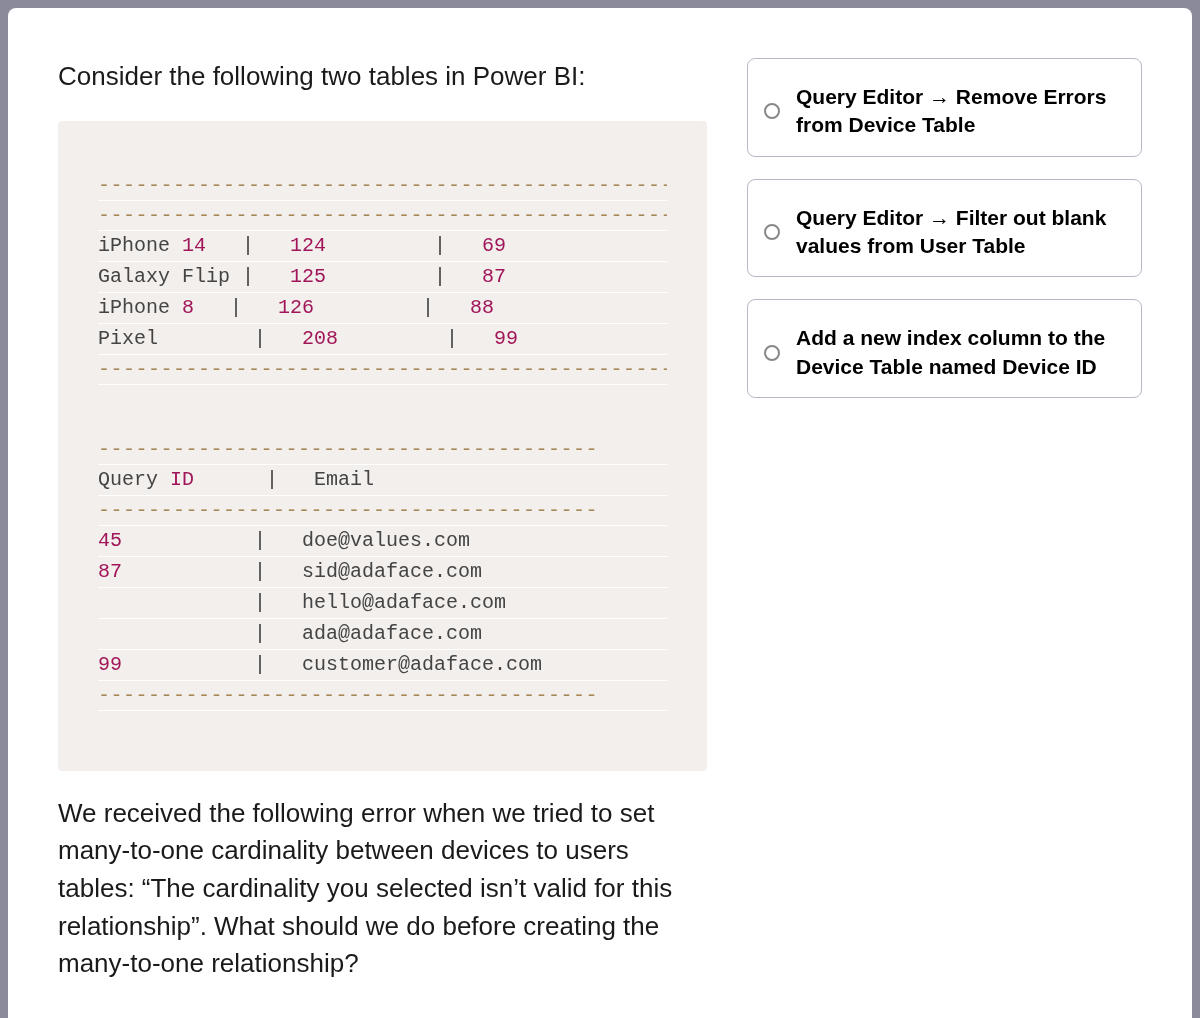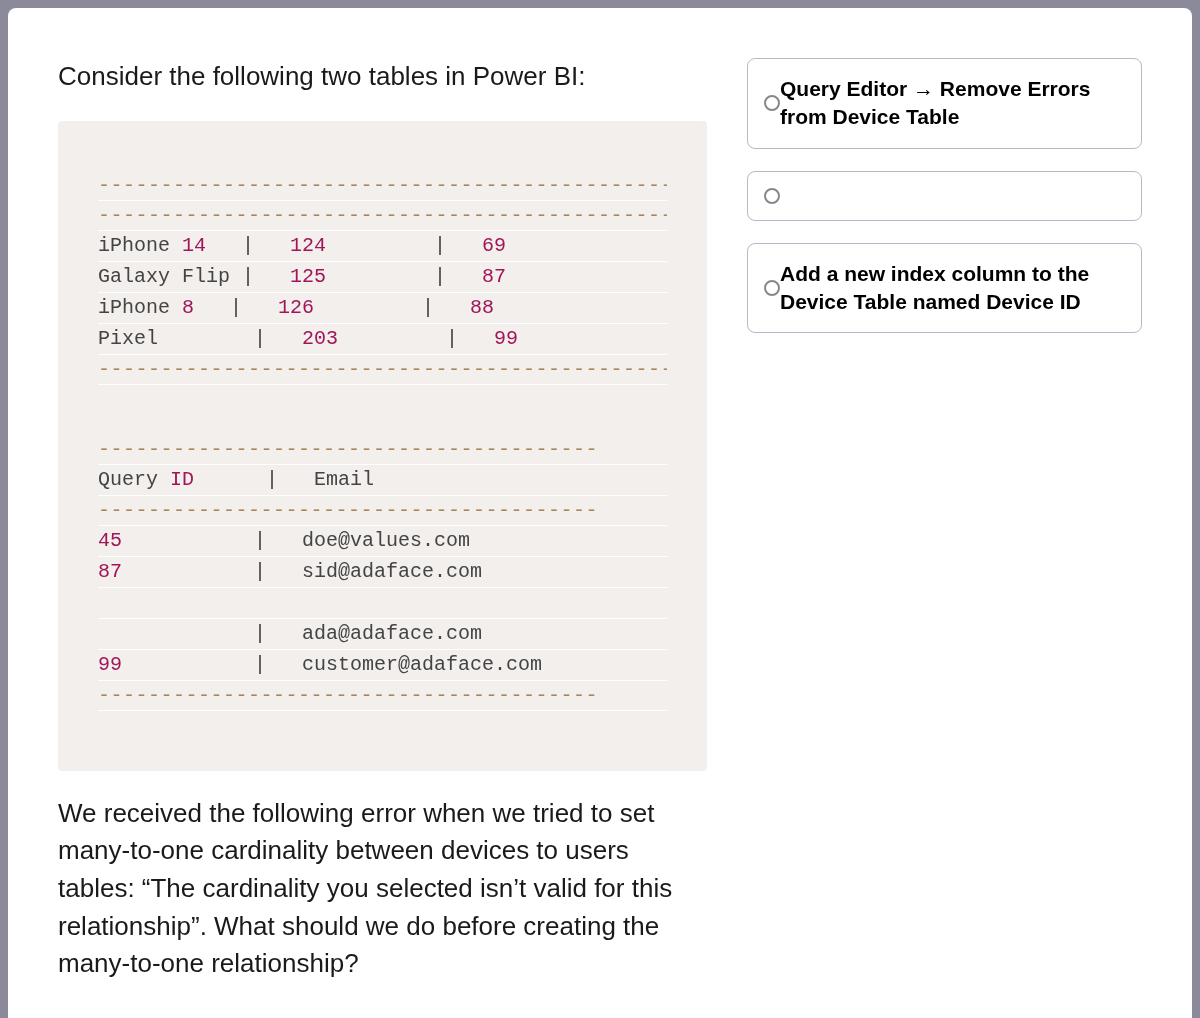--- a/index.html
+++ b/index.html
@@ -53,24 +53,25 @@
     .code-row {
       white-space: pre;
       color: #444;
       border-bottom: 1.5px solid rgba(255,255,255,0.9);
       padding: 0;
     }
     .hl { color: #a01658; }
     .option {
       border: 1.5px solid #b8b8c8;
       border-radius: 8px;
-      padding: 16px 22px 16px 16px;
+      padding: 24px 22px 16px 16px;
       margin-bottom: 22px;
       display: flex;
       align-items: center;
+      gap: 16px;
       cursor: pointer;
     }
     .radio {
       width: 16px;
       height: 16px;
       border: 2px solid #888;
       border-radius: 50%;
       flex-shrink: 0;
       background: #fff;
     }
@@ -88,46 +89,47 @@
   <div class="left-col">
     <p class="intro-text">Consider the following two tables in Power BI:</p>
 
     <div class="code-block">
       <div class="table-block">
         <div class="dash-line">------------------------------------------------</div>
         <div class="dash-line">------------------------------------------------</div>
         <div class="code-row"><span>iPhone </span><span class="hl">14   </span><span>|   </span><span class="hl">124         </span><span>|   </span><span class="hl">69</span></div>
         <div class="code-row"><span>Galaxy Flip </span><span class="hl"></span><span>|   </span><span class="hl">125         </span><span>|   </span><span class="hl">87</span></div>
         <div class="code-row"><span>iPhone </span><span class="hl">8   </span><span>|   </span><span class="hl">126         </span><span>|   </span><span class="hl">88</span></div>
-        <div class="code-row"><span>Pixel        </span><span class="hl"></span><span>|   </span><span class="hl">203         </span><span>|   </span><span class="hl">99</span></div>
+        <div class="code-row"><span>Pixel        </span><span class="hl"></span><span>|   </span><span class="hl">208         </span><span>|   </span><span class="hl">99</span></div>
         <div class="dash-line">------------------------------------------------</div>
       </div>
 
       <div class="table-block">
         <div class="dash-line">----------------------------------------</div>
         <div class="code-row"><span>Query </span><span class="hl">ID      </span><span>|   Email</span></div>
         <div class="dash-line">----------------------------------------</div>
         <div class="code-row"><span class="hl">45           </span><span>|   doe@values.com</span></div>
         <div class="code-row"><span class="hl">87           </span><span>|   sid@adaface.com</span></div>
-        <div class="code-row"><span class="hl">             </span></div>
+        <div class="code-row"><span class="hl">             </span><span>|   hello@adaface.com</span></div>
         <div class="code-row"><span class="hl">             </span><span>|   ada@adaface.com</span></div>
         <div class="code-row"><span class="hl">99           </span><span>|   customer@adaface.com</span></div>
         <div class="dash-line">----------------------------------------</div>
       </div>
     </div>
 
     <p class="outro-text">We received the following error when we tried to set many-to-one cardinality between devices to users tables: “The cardinality you selected isn’t valid for this relationship”. What should we do before creating the many-to-one relationship?</p>
   </div>
 
   <div class="right-col">
     <div class="option">
       <span class="radio"></span>
       <span class="option-label">Query Editor → Remove Errors from Device Table</span>
     </div>
     <div class="option">
       <span class="radio"></span>
+      <span class="option-label">Query Editor → Filter out blank values from User Table</span>
     </div>
     <div class="option">
       <span class="radio"></span>
       <span class="option-label">Add a new index column to the Device Table named Device ID</span>
     </div>
   </div>
 </div>
 
 </body></html>

